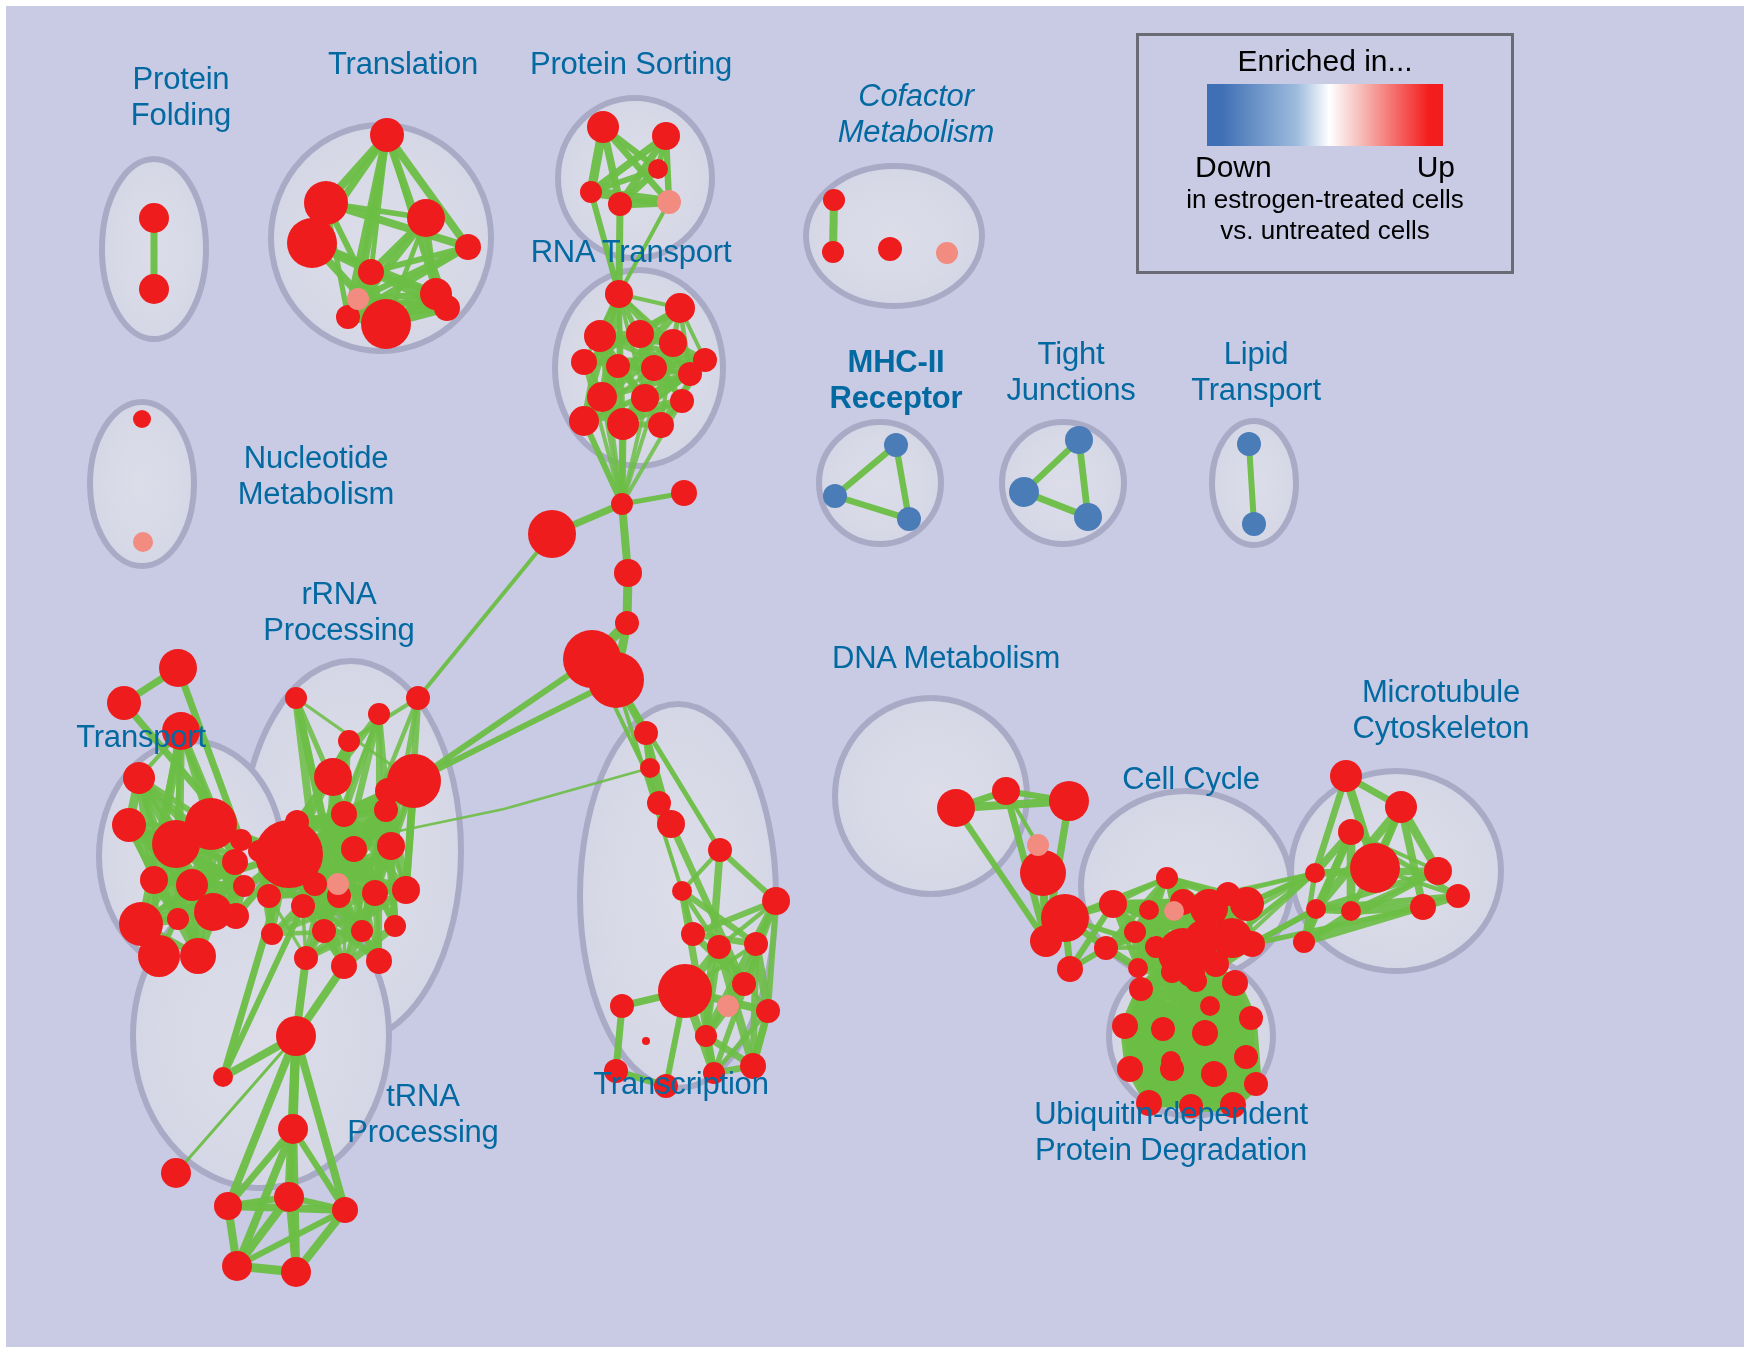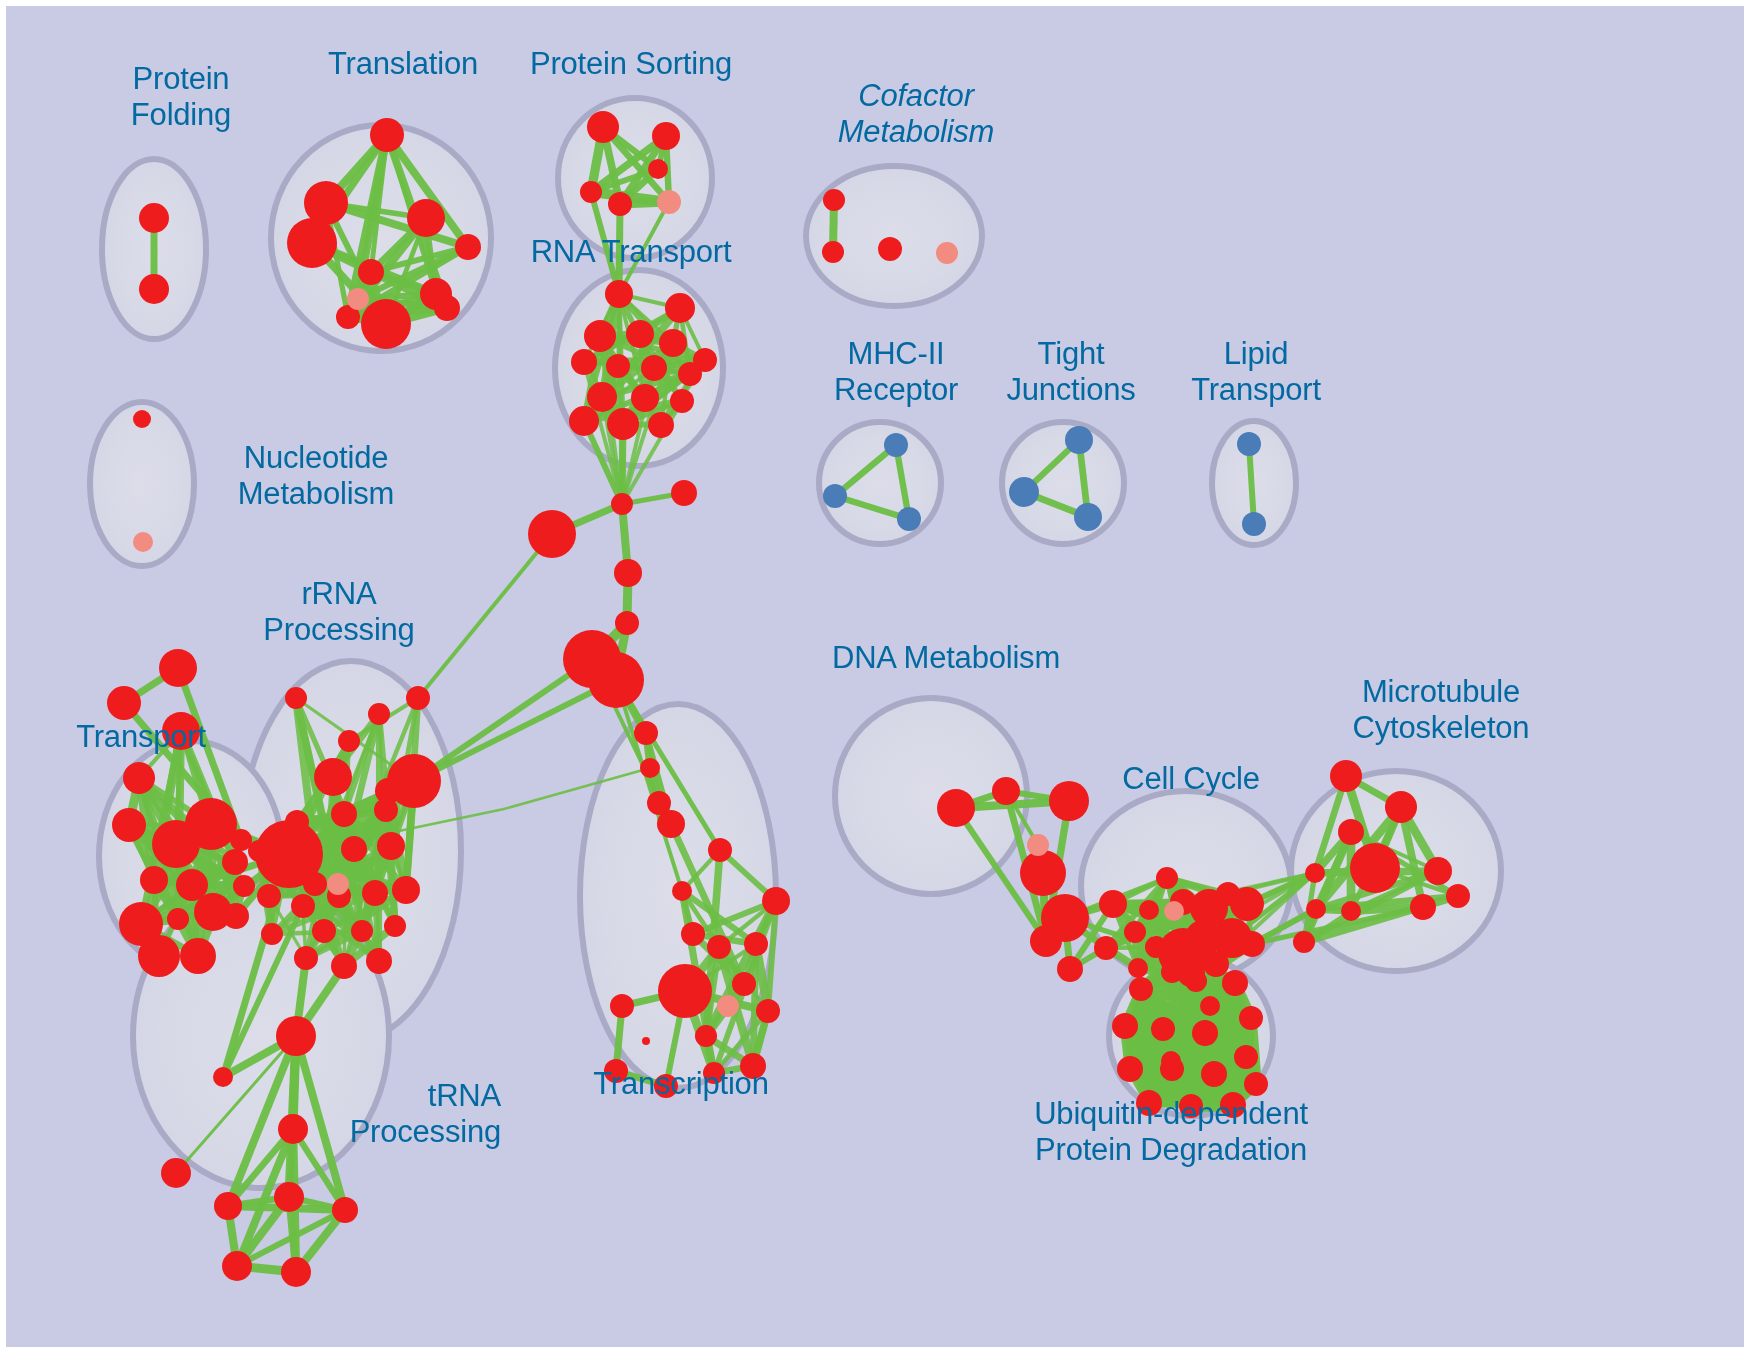--- a/index.html
+++ b/index.html
@@ -977,34 +977,44 @@
     <div id="label-layer">
         <div class="cl-label" style="left: 80px; top: 55px; width: 190px;">Protein
 Folding</div>
         <div class="cl-label" style="left: 282px; top: 40px; width: 230px;">Translation</div>
         <div class="cl-label" style="left: 505px; top: 40px; width: 240px;">Protein Sorting</div>
         <div class="cl-label" style="left: 505px; top: 228px; width: 240px;">RNA Transport</div>
         <div class="cl-label" style="left: 795px; top: 72px; width: 230px; font-style: italic;">Cofactor
 Metabolism</div>
         <div class="cl-label" style="left: 195px; top: 434px; width: 230px;">Nucleotide
 Metabolism</div>
-        <div class="cl-label" style="left: 800px; top: 330px; width: 180px;">MHC-II
+        <div class="cl-label" style="left: 800px; top: 338px; width: 180px; font-weight: bold;">MHC-II
 Receptor</div>
         <div class="cl-label" style="left: 985px; top: 330px; width: 160px;">Tight
 Junctions</div>
         <div class="cl-label" style="left: 1165px; top: 330px; width: 170px;">Lipid
 Transport</div>
         <div class="cl-label" style="left: 238px; top: 570px; width: 190px;">rRNA
 Processing</div>
         <div class="cl-label" style="left: 55px; top: 713px; width: 160px;">Transport</div>
-        <div class="cl-label" style="left: 305px; top: 1072px; width: 190px; text-align: right;">tRNA
+        <div class="cl-label" style="left: 322px; top: 1072px; width: 190px;">tRNA
 Processing</div>
         <div class="cl-label" style="left: 560px; top: 1060px; width: 230px;">Transcription</div>
         <div class="cl-label" style="left: 815px; top: 634px; width: 250px;">DNA Metabolism</div>
         <div class="cl-label" style="left: 1105px; top: 755px; width: 160px;">Cell Cycle</div>
         <div class="cl-label" style="left: 1310px; top: 668px; width: 250px;">Microtubule
 Cytoskeleton</div>
         <div class="cl-label" style="left: 990px; top: 1090px; width: 350px; text-align: center;">Ubiquitin-dependent
 Protein Degradation</div>
       </div>
 
+    <div id="legend" style="left:1130px;top:27px;width:378px;height:241px;padding:8px 18px;">
+      <div class="lg-title">Enriched in...</div>
+      <div id="lg-bar" style="margin: 6px 50px 4px; background: linear-gradient(to right, rgb(63, 111, 181) 0%, rgb(63, 111, 181) 6%, rgb(157, 187, 221) 38%, rgb(255, 255, 255) 52%, rgb(245, 184, 180) 66%, rgb(244, 29, 29) 94%, rgb(244, 29, 29) 100%);"></div>
+      <div class="lg-ends" style="margin:0 38px;">
+        <span>Down</span>
+        <span>Up</span>
+      </div>
+      <div class="lg-sub">in estrogen-treated cells
+vs. untreated cells</div>
+    </div>
   </div>
 </div>
 
 </body></html>

